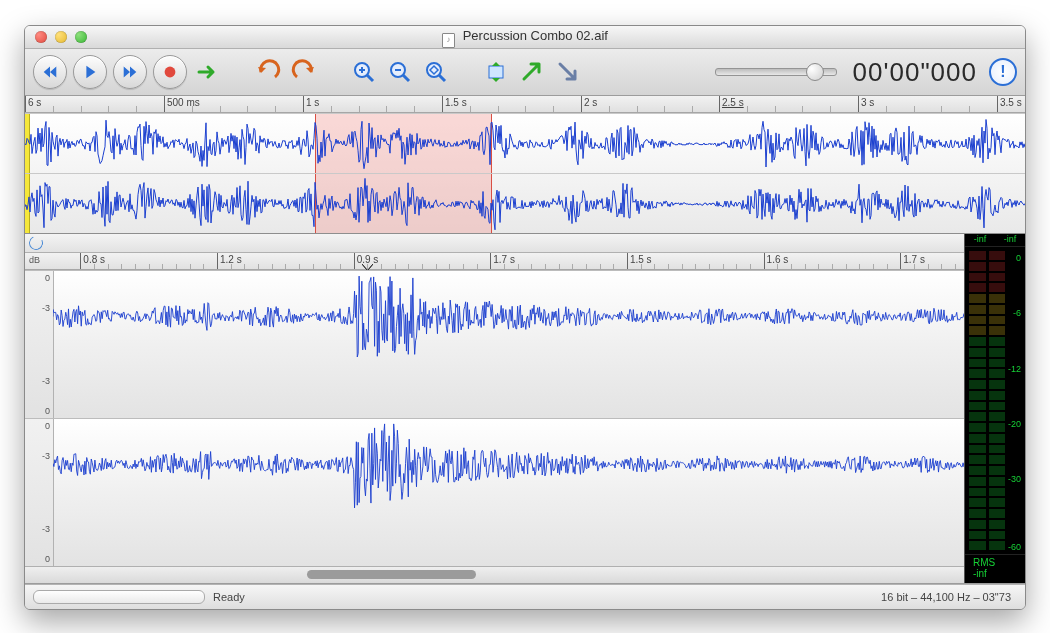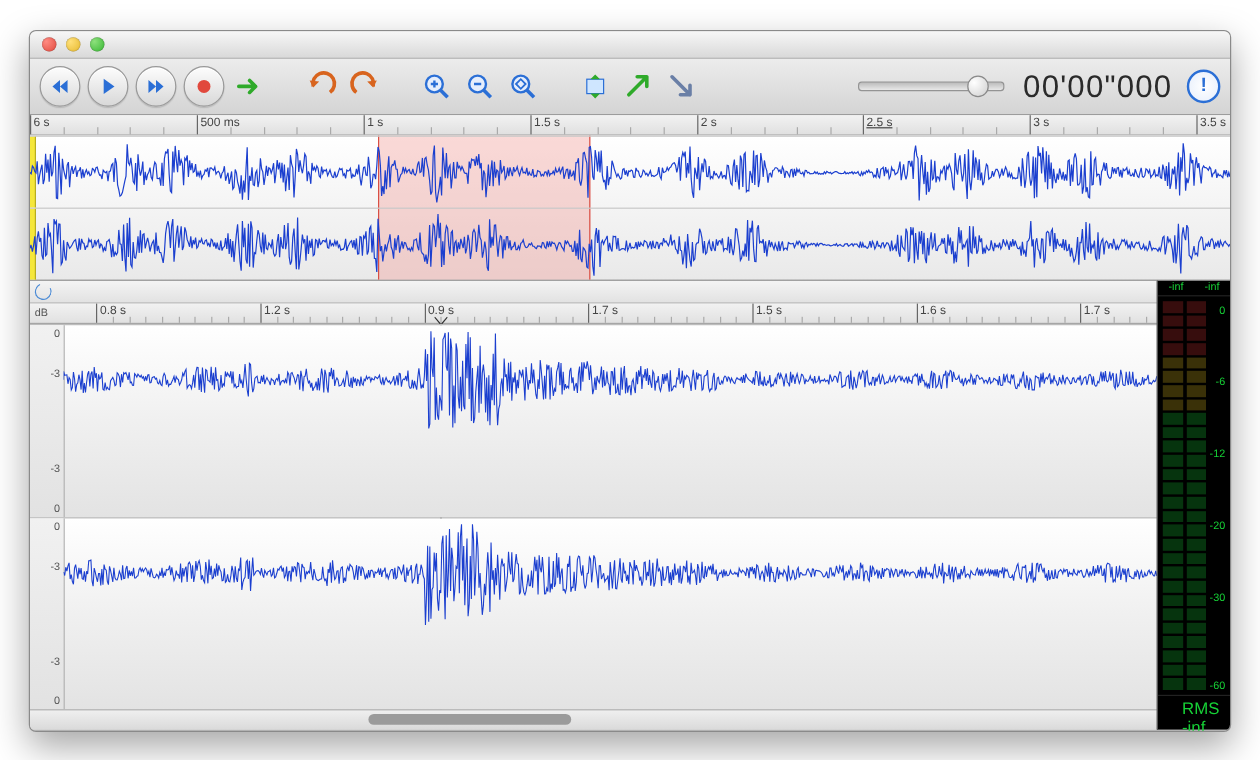--- a/index.html
+++ b/index.html
@@ -69,36 +69,40 @@
   .scroll-thumb{position:absolute;top:3px;height:9px;background:#9b9b9b;border-radius:5px}
   
   .meter{width:60px;background:#000;display:flex;flex-direction:column;border-left:1px solid #555;position:relative}
   .meter-top{height:12px;color:#16d136;font-size:9px;display:flex;justify-content:space-around;border-bottom:1px solid #222}
   .meter-body{flex:1;position:relative}
   .meter-bars{position:absolute;inset:4px 20px 4px 4px;display:flex;gap:3px}
   .mbar{flex:1;display:flex;flex-direction:column-reverse;gap:2px}
   .seg{height:3.2%;opacity:.25}
   .meter-scale{position:absolute;right:2px;top:0;bottom:0;font-size:9px;color:#16d136}
   .meter-scale span{position:absolute;right:2px}
-  .meter-foot{height:24px;color:#16d136;font-size:14px;padding:2px 20px;border-top:1px solid #222}
+  .meter-foot{height:24px;color:#16d136;font-size:10px;padding:2px 8px;border-top:1px solid #222}
   
   .status{height:24px;background:linear-gradient(#f6f6f6,#dedede);display:flex;align-items:center;border-top:1px solid #b3b3b3;font-size:11px;color:#444}
   .status .prog{width:170px;height:12px;border:1px solid #aaa;border-radius:6px;background:linear-gradient(#fff,#eaeaea);margin:0 8px}
   .status .right{margin-left:auto;padding-right:14px}
 </style>
 </head>
 <body>
 
 <div class="window">
 
   <div class="titlebar">
     <div class="traffic">
       <div class="tl red"></div>
       <div class="tl yellow"></div>
       <div class="tl green"></div>
+    </div>
+    <div class="title">
+      <span class="doc-icon">♪</span>
+      <span>Percussion Combo 02.aif</span>
     </div>
   </div>
 
   <div class="toolbar">
     <div class="tbtn">
       <svg viewBox="0 0 20 20">
           <path d="M10 4 L3 10 L10 16Z M17 4 L10 10 L17 16Z" fill="#2b6fd6"></path>
         </svg>
     </div>
     <div class="tbtn">
@@ -442,14 +446,19 @@
             <span style="top: 96%;">-60</span>
           </div>
       </div>
       <div class="meter-foot">
         <div>RMS</div>
         <div>-inf</div>
       </div>
     </div>
   </div>
 
+  <div class="status">
+    <div class="prog"></div>
+    <span>Ready</span>
+    <span class="right">16 bit – 44,100 Hz – 03"73</span>
+  </div>
 
 </div>
 
 </body></html>

